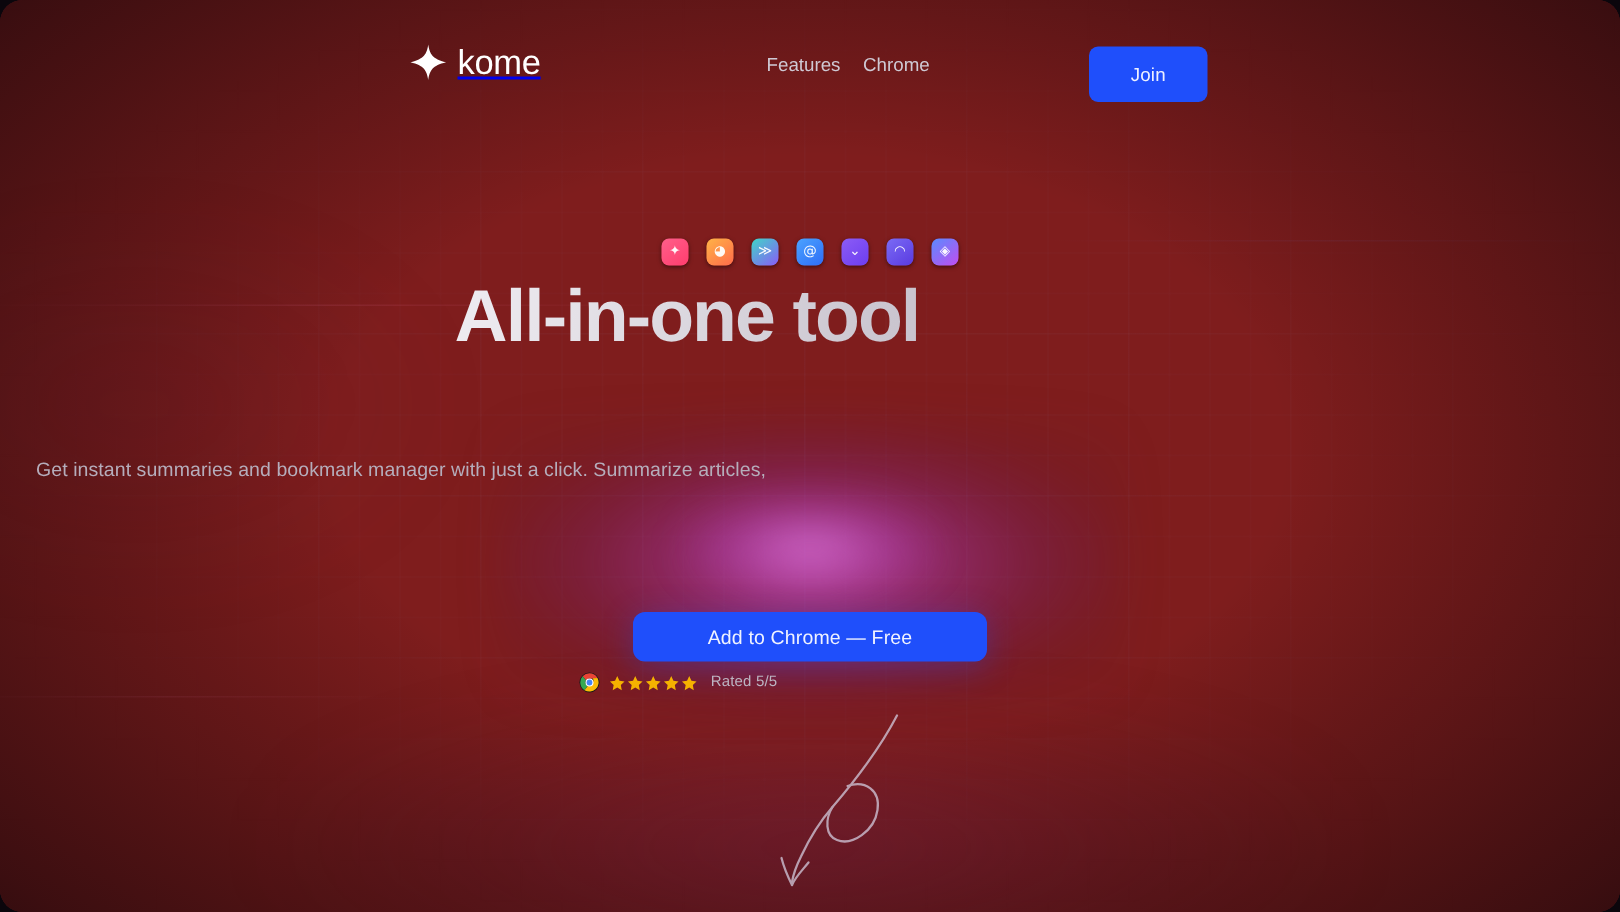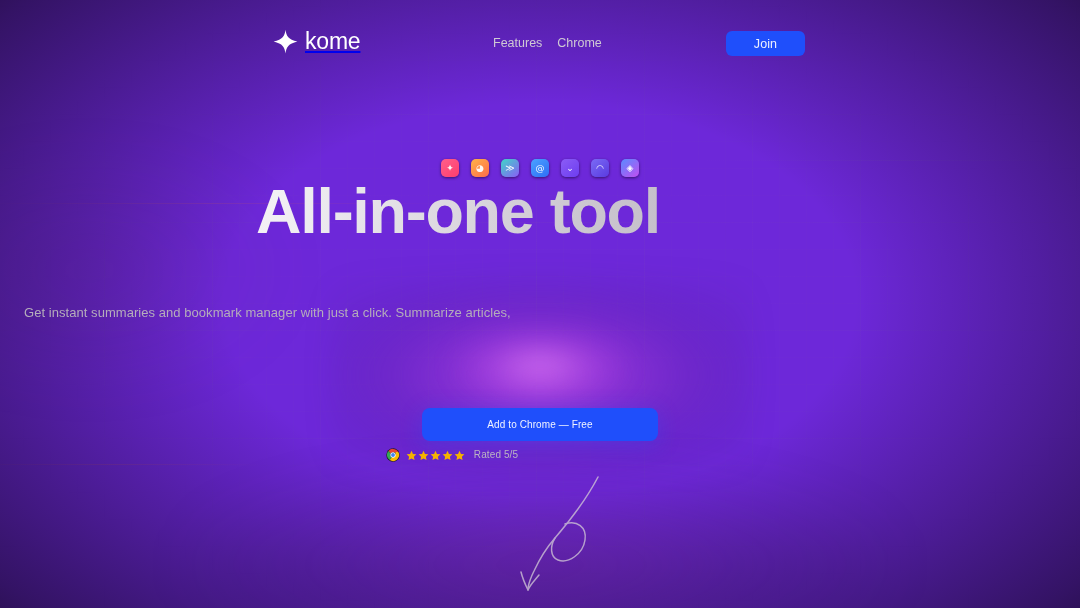--- a/index.html
+++ b/index.html
@@ -4,22 +4,23 @@
 <style>
   * { margin:0; padding:0; box-sizing:border-box; }
   html, body {
     width:1080px; height:608px; overflow:hidden;
     background:#0b060c;
     font-family:"Liberation Sans", sans-serif;
     -webkit-font-smoothing:antialiased;
   }
   #page {
     position:relative; width:1080px; height:608px;
-    background:#6d28d9;
+    background:#7f1d1d;
     overflow:hidden;
+    border-radius:15px;
   }
 
   
   .bg-grid {
     position:absolute; inset:0;
     background-image:
       linear-gradient(to right, rgba(140,120,160,0.045) 1px, transparent 1px),
       linear-gradient(to bottom, rgba(140,120,160,0.045) 1px, transparent 1px);
     background-size:27px 27px;
     background-position:-4px 6px;
@@ -87,29 +88,29 @@
   .logo {
     position:absolute; left:273px; top:29px;
     display:flex; align-items:center; gap:7px;
   }
   .logo-mark { width:25px; height:25px; display:block; }
   .logo-text {
     color:#fff; font-size:23px; font-weight:500; letter-spacing:-0.2px;
     line-height:25px;
   }
   .nav {
-    position:absolute; left:493px; top:36px;
+    position:absolute; left:511px; top:36px;
     display:flex; gap:15px; align-items:flex-start;
   }
   .nav a {
     color:#cfc9d4; font-size:12.5px; text-decoration:none; line-height:15px;
   }
   .join-btn {
     position:absolute; left:726px; top:31px;
-    width:79px; height:25px; border-radius:6px;
+    width:79px; height:37px; border-radius:6px;
     background:#1f4ffb; border:none; cursor:pointer;
     color:#eef1ff; font-size:12.5px; font-family:"Liberation Sans", sans-serif;
     display:flex; align-items:center; justify-content:center;
     letter-spacing:0.1px;
   }
 
   
   .hero { position:absolute; left:0; top:0; width:1080px; height:608px; z-index:15; }
 
   .icon-row {
@@ -119,21 +120,21 @@
   .app-icon {
     width:18px; height:18px; border-radius:5px;
     display:flex; align-items:center; justify-content:center;
     position:relative; overflow:hidden;
     box-shadow:0 1px 3px rgba(0,0,0,0.5);
   }
 
   .headline {
     position:absolute; left:0; top:186px; width:916px;
     text-align:center;
-    font-size:63px; font-weight:700; line-height:51px;
+    font-size:49px; font-weight:700; line-height:51px;
     letter-spacing:-1.3px;
     background:linear-gradient(100deg,#ffffff 8%, #f2f0f4 30%, #cbc6d0 64%, #b9b3c0 88%);
     -webkit-background-clip:text; background-clip:text;
     -webkit-text-fill-color:transparent; color:transparent;
     text-shadow:none;
   }
   .headline .line { display:block; }
 
   .subtitle {
     position:absolute; left:0; top:301px; width:1080px;
@@ -141,21 +142,21 @@
     color:#b5adbb; font-size:13px; line-height:24px;
     letter-spacing:0.05px;
     margin-left:24px;
   }
   .subtitle .line { display:block; }
 
   .cta-btn {
     position:absolute; left:422px; top:408px;
     width:236px; height:33px; border-radius:8px;
     background:#1f4ffb; border:none; cursor:pointer;
-    color:#f0f3ff; font-size:10px; font-family:"Liberation Sans", sans-serif;
+    color:#f0f3ff; font-size:13px; font-family:"Liberation Sans", sans-serif;
     display:flex; align-items:center; justify-content:center;
     letter-spacing:0.1px;
     box-shadow:0 4px 22px rgba(31,79,251,0.30);
   }
 
   .rating {
     position:absolute; left:0; top:448px; width:904px;
     display:flex; justify-content:center; align-items:center; gap:6px;
   }
   .chrome-icon { width:14px; height:14px; display:block; }

